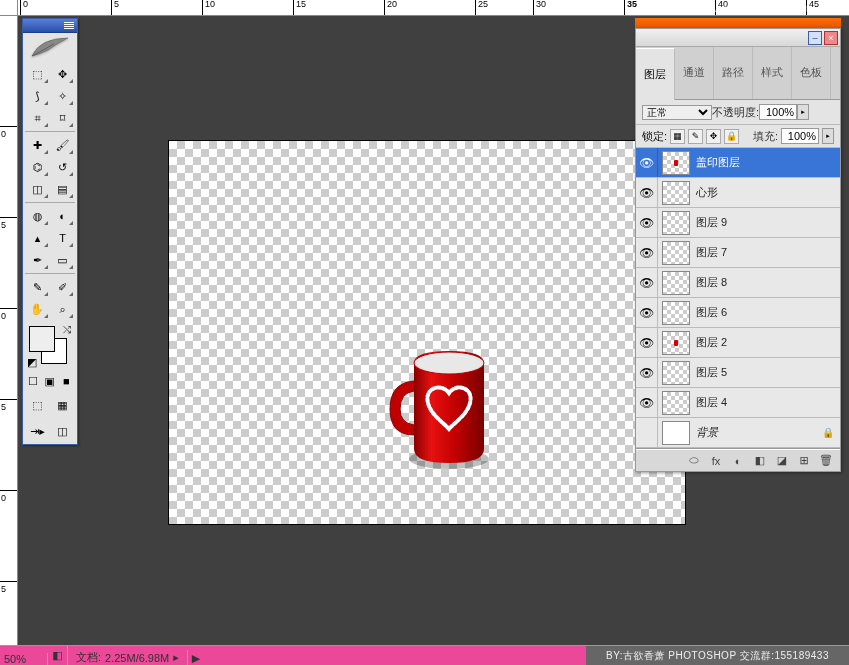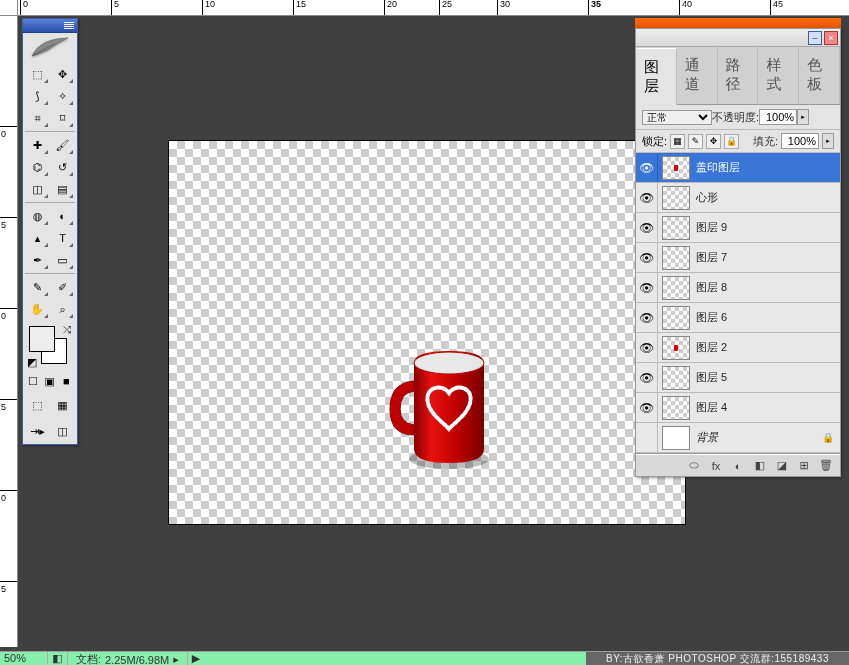--- a/index.html
+++ b/index.html
@@ -43,21 +43,21 @@
   linear-gradient(45deg, #ccc 25%, transparent 25%, transparent 75%, #ccc 75%);
   background-size: 16px 16px; background-position: 0 0, 8px 8px; background-color: #fff; position: relative; }
 .mug { position: absolute; left: 215px; top: 200px; width: 110px; height: 130px; }
 
 
 .layers-panel { position: absolute; top: 28px; right: 8px; width: 206px; background: #e4e4e4; border: 1px solid #999; box-shadow: 1px 1px 3px rgba(0,0,0,.4); }
 .panel-titlebar { height: 18px; background: linear-gradient(#f0f0f0, #d8d8d8); display: flex; align-items: center; justify-content: flex-end; border-bottom: 1px solid #aaa; padding: 0 2px; gap: 2px; }
 .winbtn { width: 14px; height: 14px; border: 1px solid #3b5ea5; background: #d4e0f8; display: flex; align-items: center; justify-content: center; font-size: 9px; color: #1a3f88; cursor: pointer; }
 .winbtn.close { background: #e88; border-color: #a33; color: #fff; }
 .panel-tabs { display: flex; background: #d0d0d0; border-bottom: 1px solid #999; }
-.panel-tab { padding: 9px 8px; font-size: 15px; color: #555; cursor: pointer; border-right: 1px solid #bbb; }
+.panel-tab { padding: 18px 8px; font-size: 11px; color: #555; cursor: pointer; border-right: 1px solid #bbb; }
 .panel-tab.active { background: #e4e4e4; color: #000; border-top: 1px solid #fff; position: relative; top: 1px; }
 .panel-opts { padding: 4px 6px; display: flex; align-items: center; border-bottom: 1px solid #bbb; }
 .panel-opts select { flex: 0 0 70px; font-size: 11px; }
 .opt-label { font-size: 11px; color: #333; }
 .opt-input { width: 38px; font-size: 11px; text-align: right; border: 1px solid #999; padding: 1px 2px; }
 .opt-arrow { width: 12px; height: 16px; background: #ddd; border: 1px solid #999; display: flex; align-items: center; justify-content: center; font-size: 7px; }
 .lock-row { padding: 3px 6px; display: flex; align-items: center; gap: 3px; border-bottom: 1px solid #bbb; font-size: 11px; }
 .lock-row .ico { width: 15px; height: 15px; border: 1px solid #aaa; background: #f0f0f0; display: flex; align-items: center; justify-content: center; font-size: 9px; }
 
 .layer-list { max-height: 320px; overflow-y: auto; background: #d8d8d8; border-bottom: 1px solid #999; }
@@ -70,21 +70,21 @@
 .thumb.chk { background-image: linear-gradient(45deg,#ccc 25%,transparent 25%,transparent 75%,#ccc 75%),linear-gradient(45deg,#ccc 25%,transparent 25%,transparent 75%,#ccc 75%); background-size:8px 8px; background-position:0 0,4px 4px; }
 .thumb .dot { width: 4px; height: 6px; background: #d00; border-radius: 1px; }
 .layer-name { flex: 1; font-size: 11px; color: #222; padding-left: 2px; }
 .layer-lock { width: 18px; font-size: 10px; color: #555; }
 .layer-row.bg .layer-name { font-style: italic; }
 
 .panel-footer { height: 22px; background: #d8d8d8; display: flex; align-items: center; justify-content: flex-end; padding: 0 4px; gap: 2px; border-top: 1px solid #fff; }
 .footer-btn { width: 20px; height: 16px; display: flex; align-items: center; justify-content: center; font-size: 11px; color: #444; cursor: pointer; }
 
 
-.status-bar { position: absolute; bottom: 0; left: 0; right: 0; height: 14px; background: #86efac; border-top: 1px solid #999; display: flex; align-items: flex-start; font-size: 11px; color: #333; }
+.status-bar { position: absolute; bottom: 0; left: 0; right: 0; height: 20px; background: #ec4899; border-top: 1px solid #999; display: flex; align-items: flex-end; font-size: 11px; color: #333; }
 .status-zoom { width: 48px; padding: 0 4px; border-right: 1px solid #aaa; }
 .status-doc { padding: 0 8px; border-right: 1px solid #aaa; display: flex; align-items: center; gap: 4px; }
 .status-play { padding: 0 4px; }
 .status-credit { margin-left: auto; padding: 0 20px; background: #666; color: #eee; height: 100%; display: flex; align-items: center; font-size: 10px; letter-spacing: 0.5px; }
 select.tiny { font-size: 10px; border: 1px solid #999; }
 
 .red-title-strip { position: absolute; top: 18px; right: 8px; width: 206px; height: 10px; background: linear-gradient(#ff6b00, #e85500); }
 
 
 .watermark { position: absolute; top: 2px; right: 40px; font-size: 10px; color: rgba(255,255,255,.5); letter-spacing: 1px; pointer-events: none; }
@@ -102,21 +102,21 @@
     </div>
     <div class="tick major" style="margin-left: 90px;">
       <span class="label">10</span>
     </div>
     <div class="tick major" style="margin-left: 90px;">
       <span class="label">15</span>
     </div>
     <div class="tick major" style="margin-left: 90px;">
       <span class="label">20</span>
     </div>
-    <div class="tick major" style="margin-left: 54px;">
+    <div class="tick major" style="margin-left: 90px;">
       <span class="label">25</span>
     </div>
     <div class="tick major" style="margin-left: 57px;">
       <span class="label">30</span>
     </div>
     <div class="tick major" style="margin-left: 90px; font-weight: bold;">
       <span class="label">35</span>
     </div>
     <div class="tick major" style="margin-left: 90px;">
       <span class="label">40</span>

